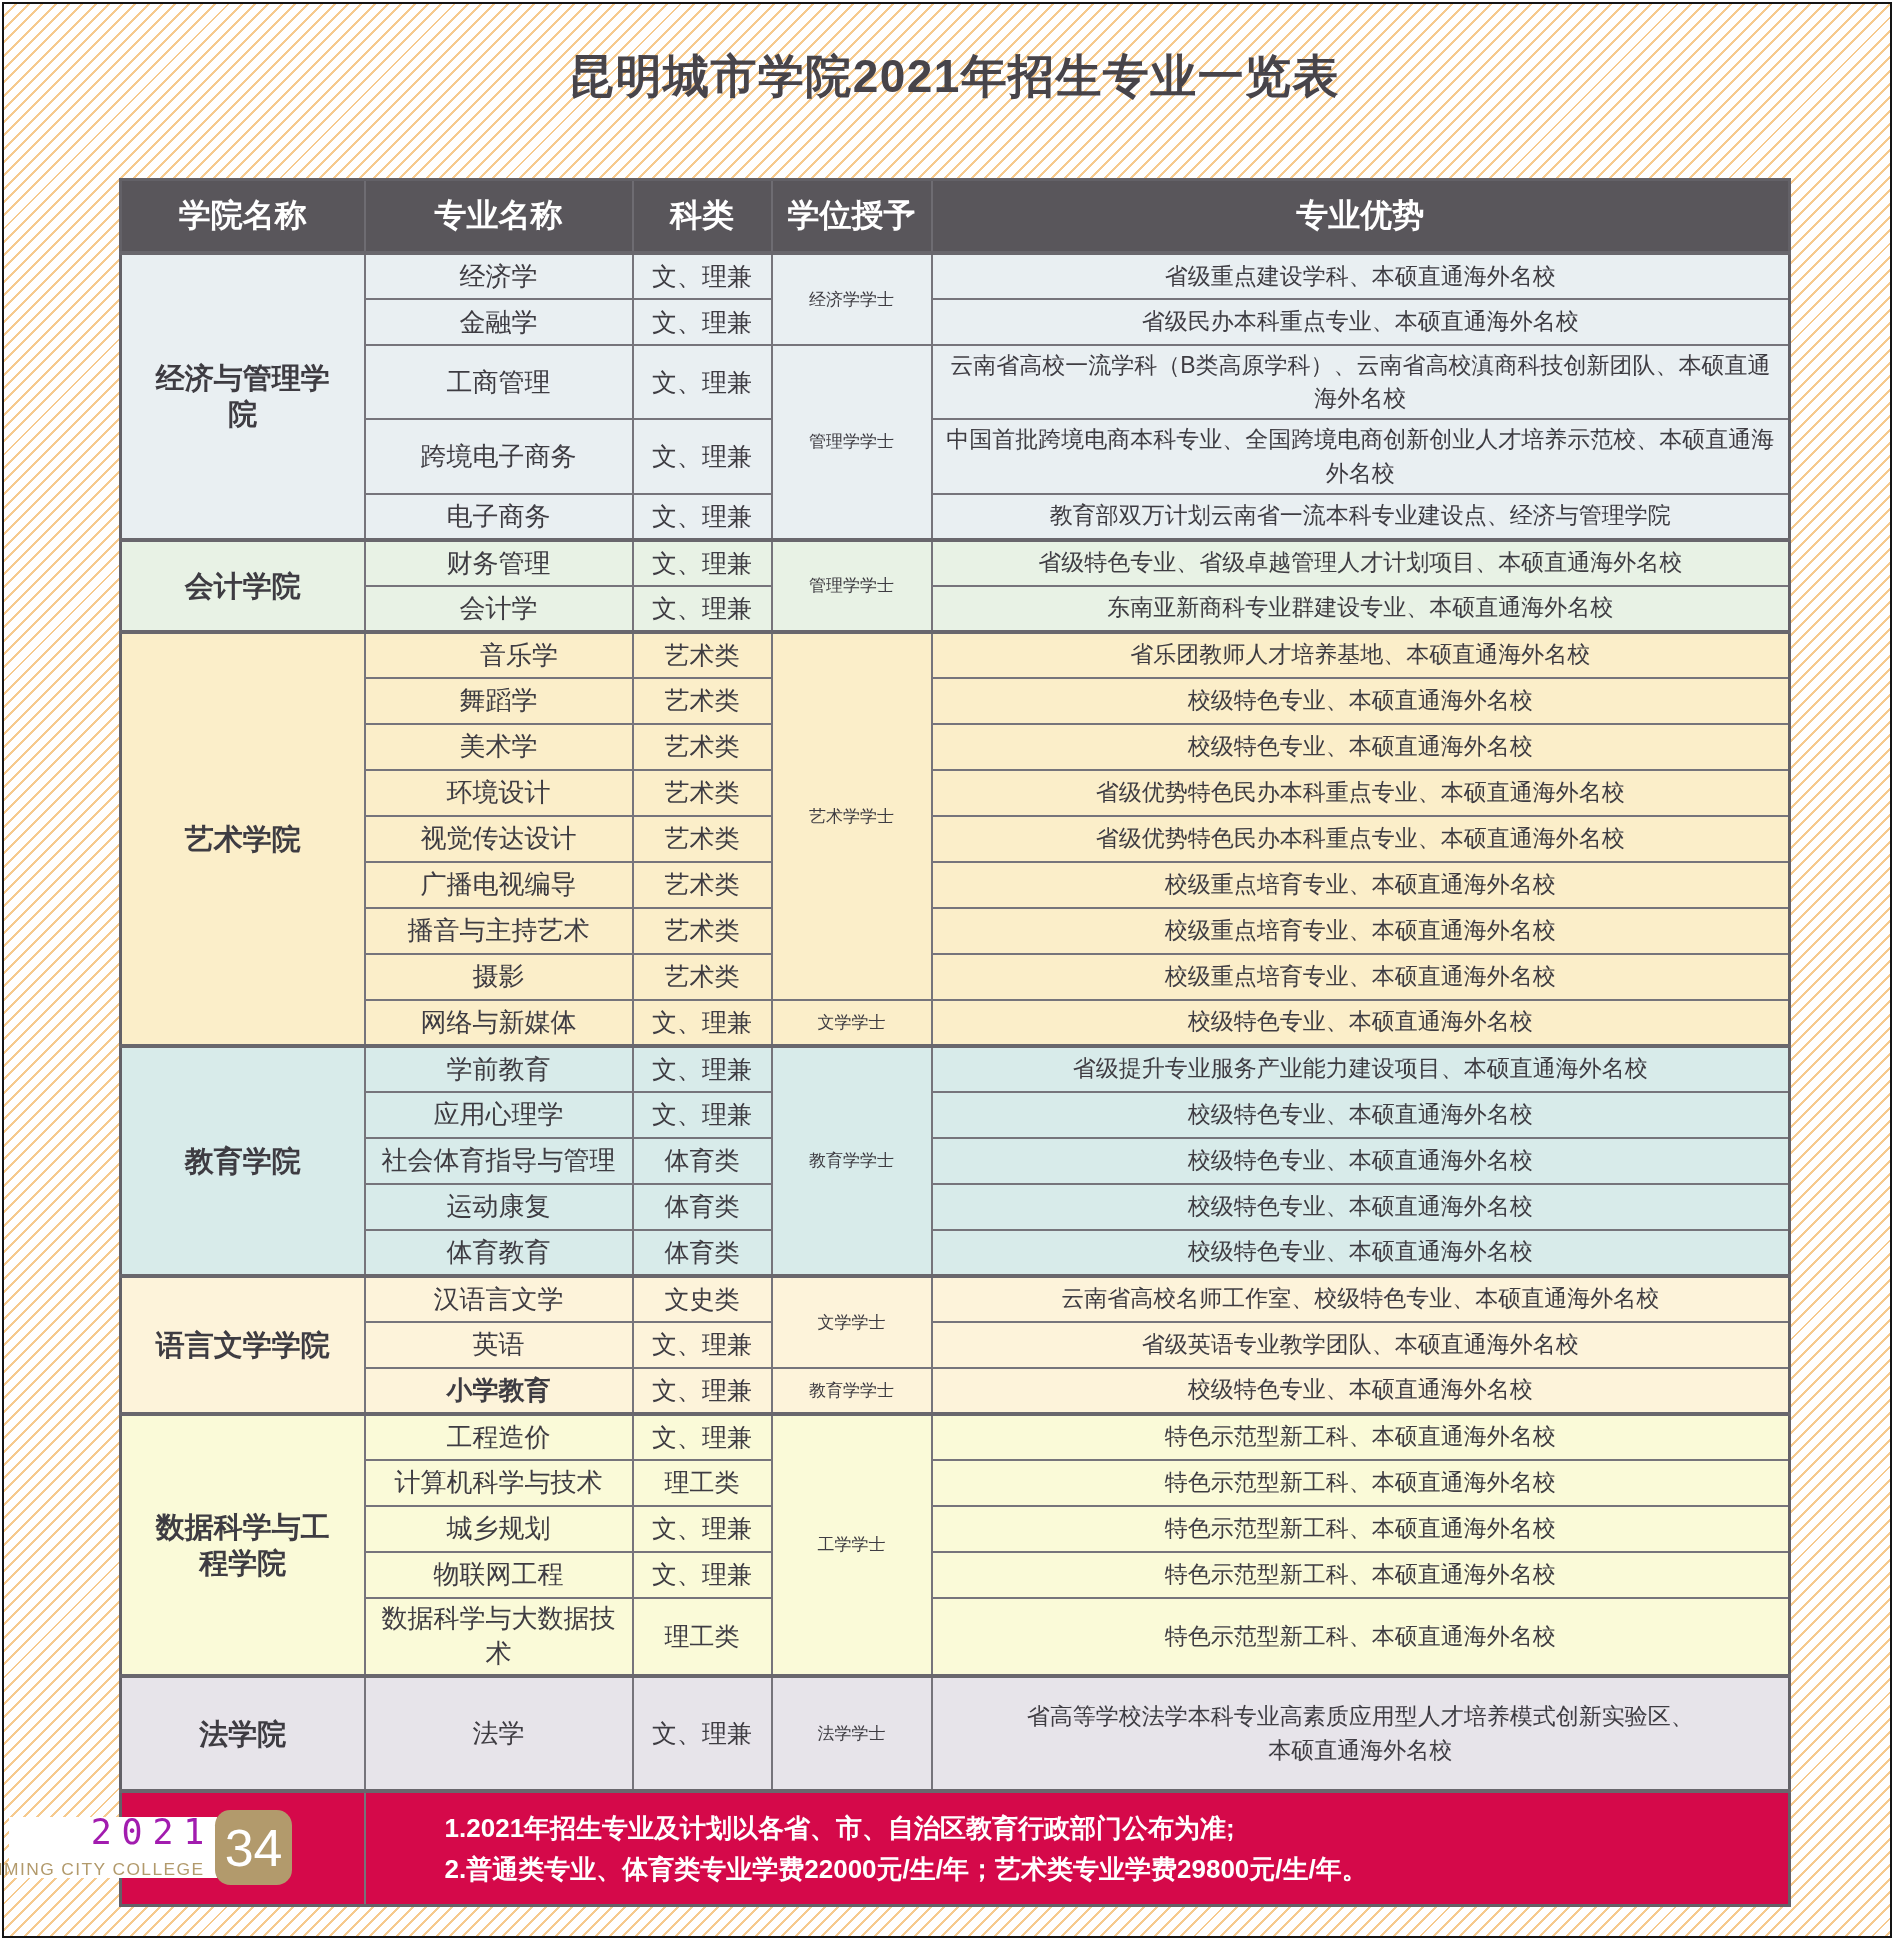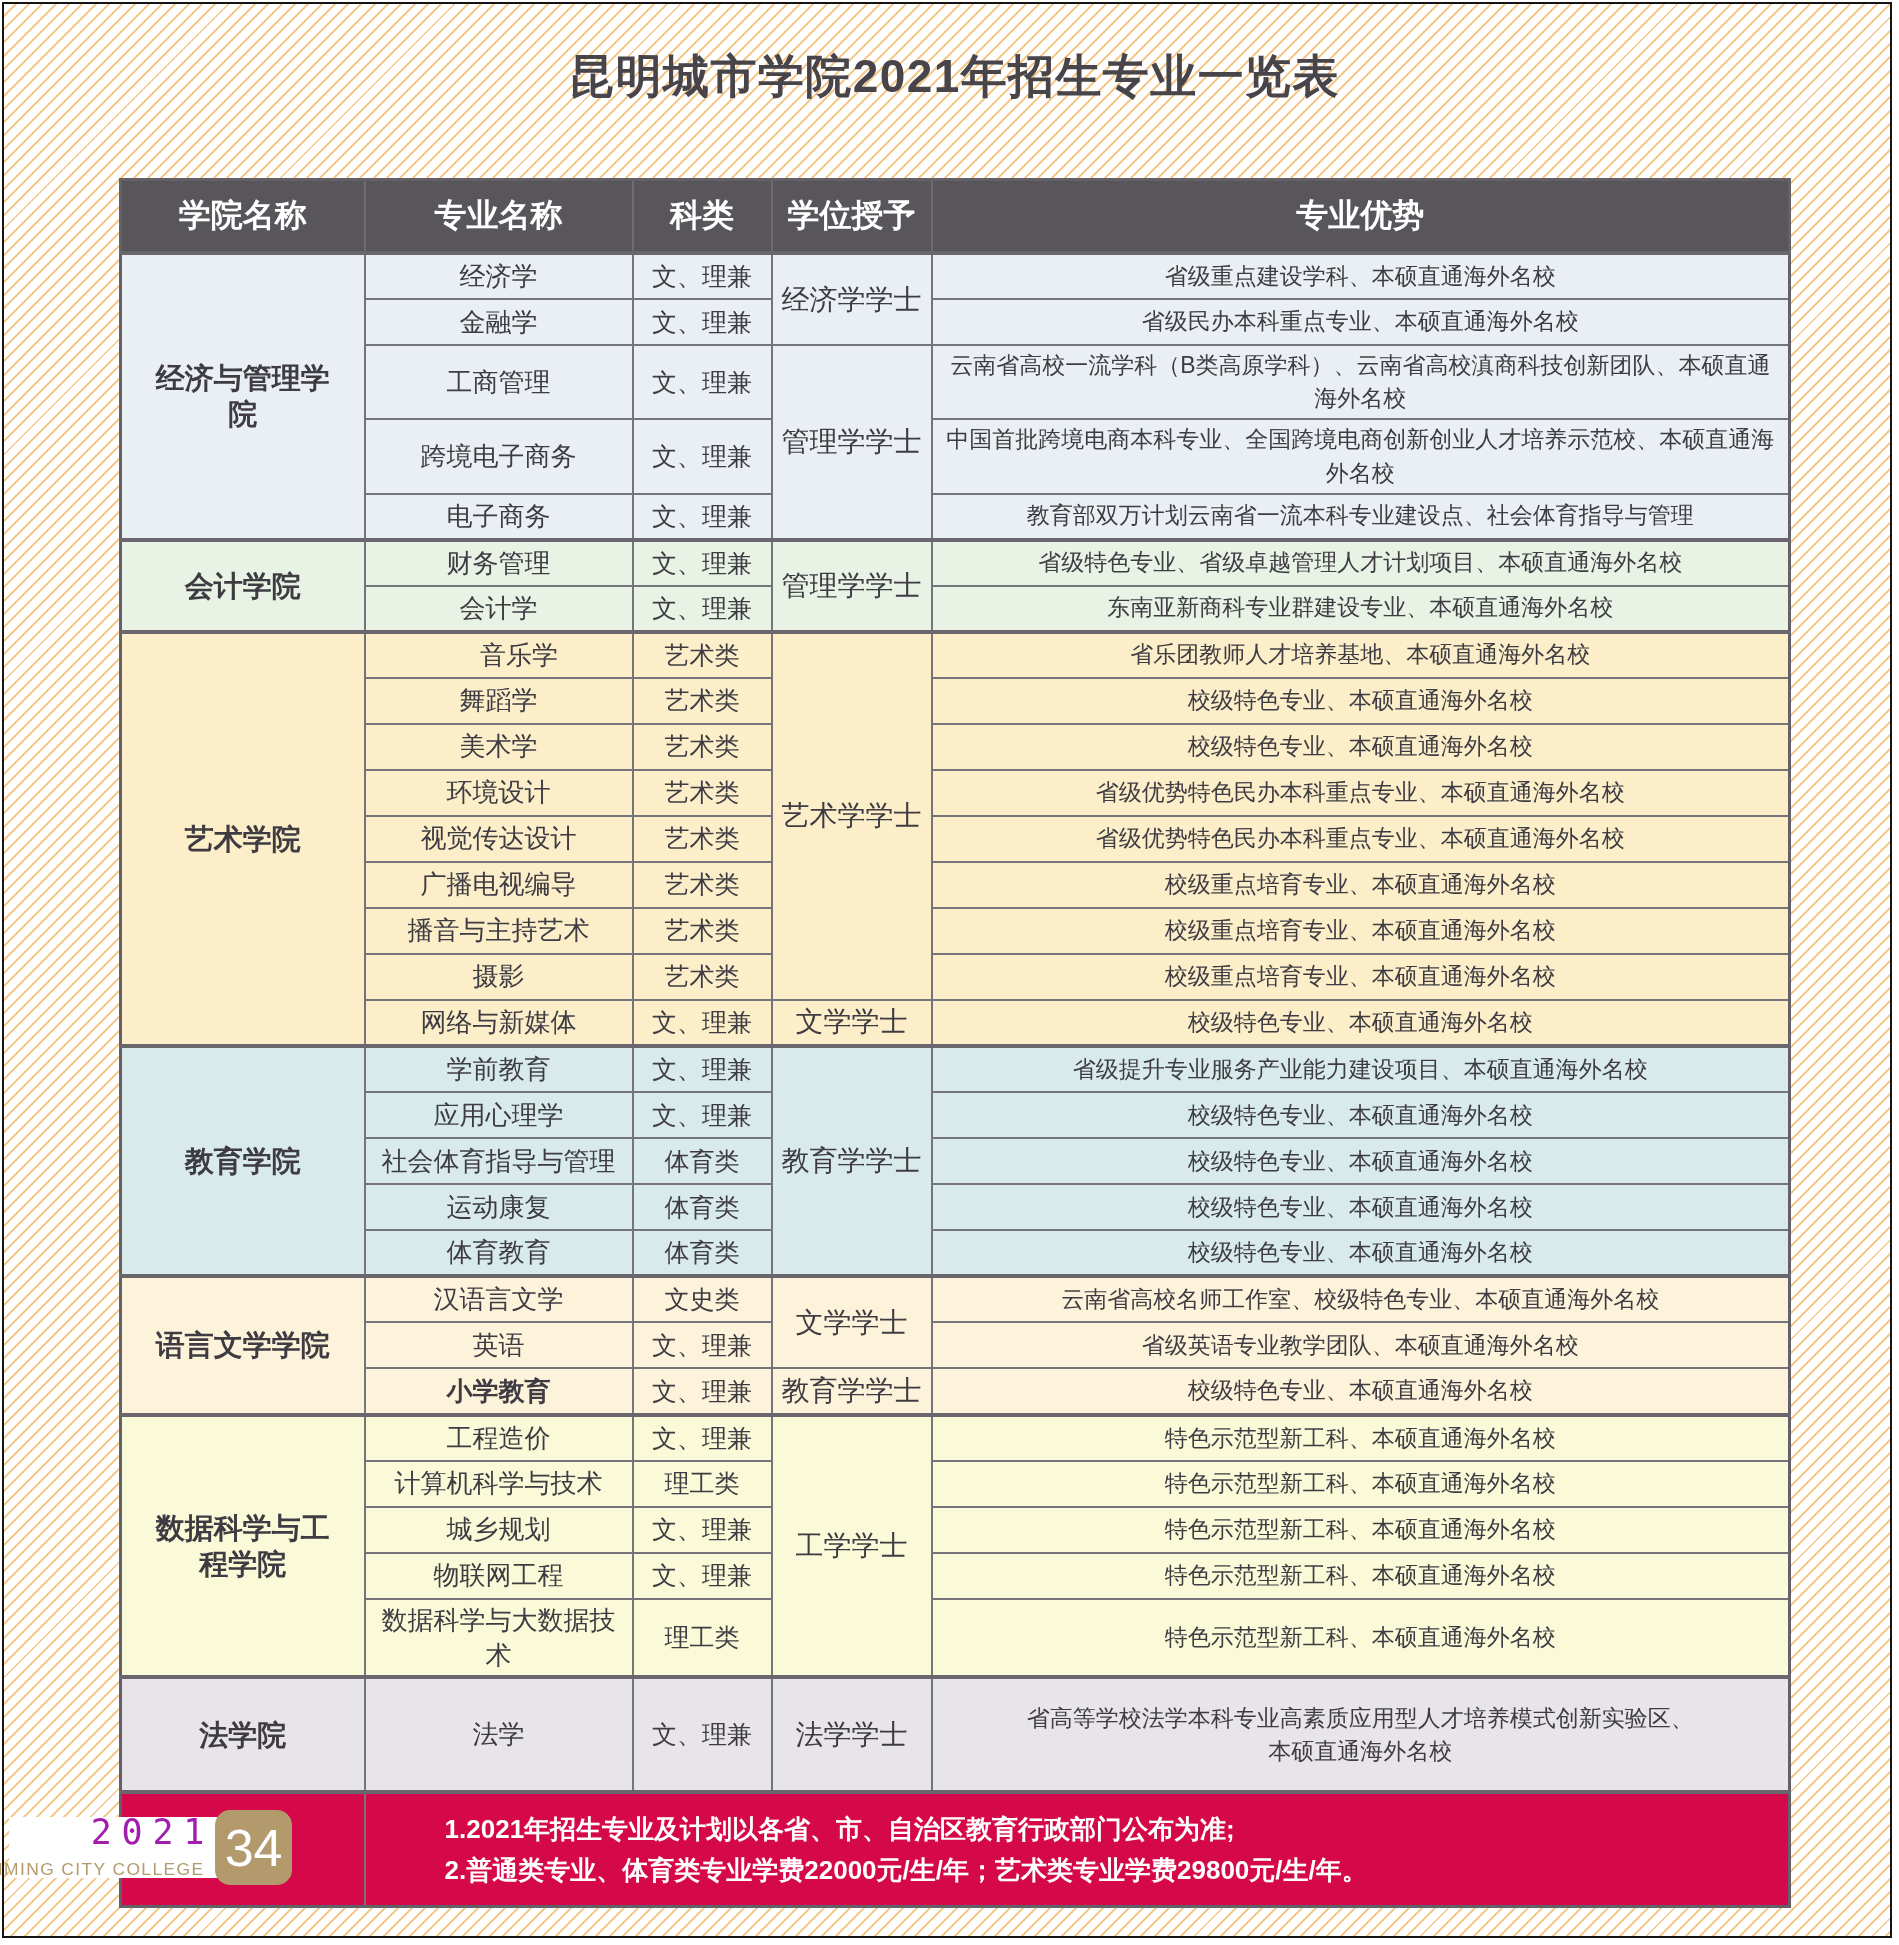--- a/index.html
+++ b/index.html
@@ -33,21 +33,21 @@
     text-align:center; vertical-align:middle;
     padding:2.8px 7px; box-sizing:border-box;
     overflow:hidden;
   }
   .data-table tr { height:46px; }
   tr.section-start td { border-top:4.2px solid #69676d; }
   tr.row-tall { height:115px; }
   td.college-cell { font-size:29px; font-weight:bold; padding:0 21px; line-height:1.25; }
   td.major-cell { font-size:26px; }
   td.category-cell { font-size:25px; }
-  td.degree-cell { font-size:28px;font-family:Liberation Serif, serif; }
+  td.degree-cell { font-size:17px;font-family:Liberation Serif, serif; }
   td.advantage-cell { font-size:23px; line-height:1.45; }
   tr.notes-row { height:114px; }
   tr.notes-row td { color:#ffffff; border-top:4.2px solid #69676d; }
   td.notes-label-cell { font-size:32px; font-weight:bold; letter-spacing:12.6px; text-indent:12.6px; }
   td.notes-content-cell { text-align:left; padding-left:79px; font-size:26px; line-height:1.55; font-weight:bold; }
   .footer-white-box {
     position:absolute; left:4.9px; top:1813px; width:208px; height:61px;
     background:#ffffff; z-index:5;
     display:flex; flex-direction:column; justify-content:center; align-items:flex-end;
     padding-right:12.6px; box-sizing:border-box;
@@ -109,21 +109,21 @@
           <td class="advantage-cell" style="background-color: rgb(233, 239, 242);">云南省高校一流学科（B类高原学科）、云南省高校滇商科技创新团队、本硕直通海外名校</td>
         </tr>
         <tr>
           <td class="major-cell" style="background-color: rgb(233, 239, 242);">跨境电子商务</td>
           <td class="category-cell" style="background-color: rgb(233, 239, 242);">文、理兼</td>
           <td class="advantage-cell" style="background-color: rgb(233, 239, 242);">中国首批跨境电商本科专业、全国跨境电商创新创业人才培养示范校、本硕直通海外名校</td>
         </tr>
         <tr>
           <td class="major-cell" style="background-color: rgb(233, 239, 242);">电子商务</td>
           <td class="category-cell" style="background-color: rgb(233, 239, 242);">文、理兼</td>
-          <td class="advantage-cell" style="background-color: rgb(233, 239, 242);">教育部双万计划云南省一流本科专业建设点、社会体育指导与管理</td>
+          <td class="advantage-cell" style="background-color: rgb(233, 239, 242);">教育部双万计划云南省一流本科专业建设点、经济与管理学院</td>
         </tr>
         <tr class="section-start ">
           <td class="college-cell" rowspan="2" style="background-color: rgb(232, 242, 229);">会计学院</td>
           <td class="major-cell" style="background-color: rgb(232, 242, 229);">财务管理</td>
           <td class="category-cell" style="background-color: rgb(232, 242, 229);">文、理兼</td>
           <td class="degree-cell" rowspan="2" style="background-color: rgb(232, 242, 229);">管理学学士</td>
           <td class="advantage-cell" style="background-color: rgb(232, 242, 229);">省级特色专业、省级卓越管理人才计划项目、本硕直通海外名校</td>
         </tr>
         <tr>
           <td class="major-cell" style="background-color: rgb(232, 242, 229);">会计学</td>

